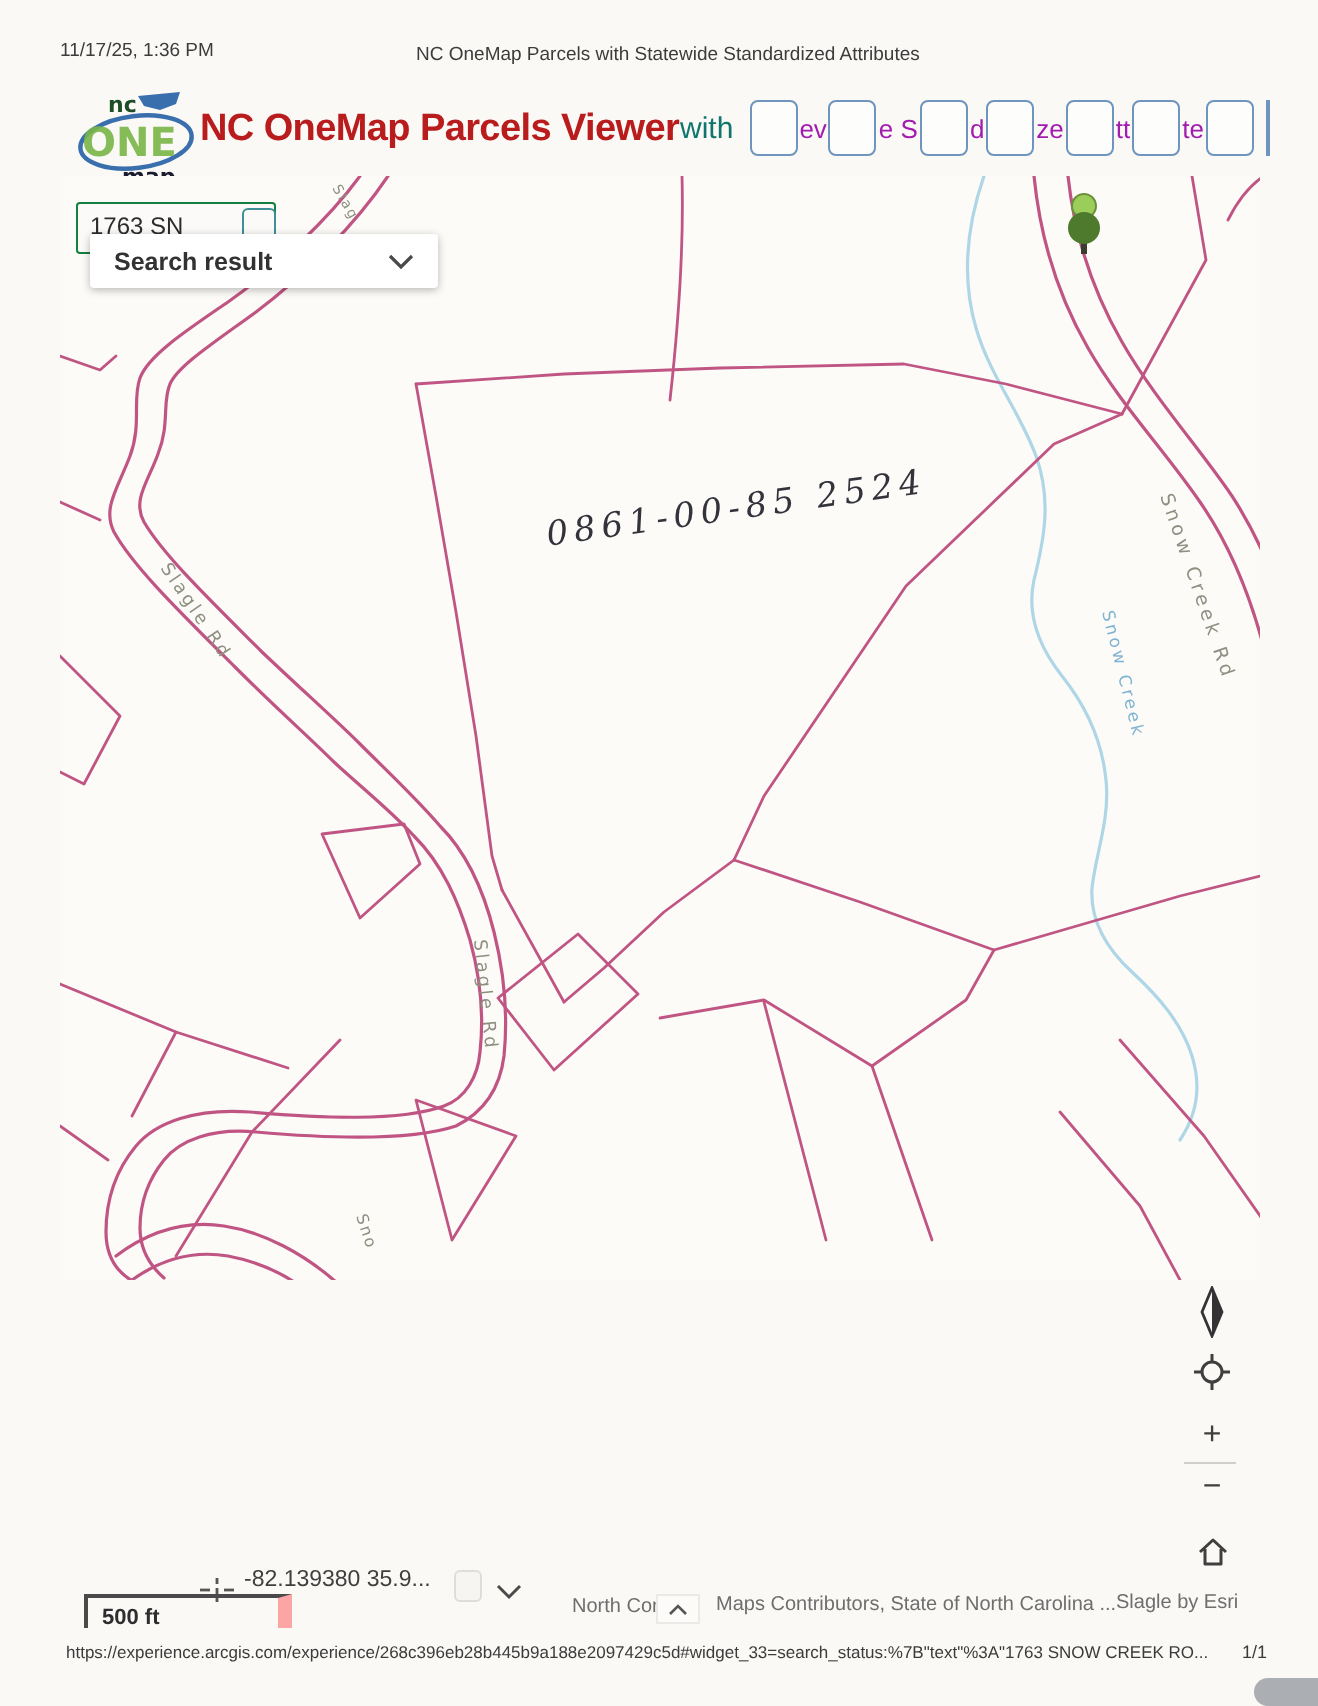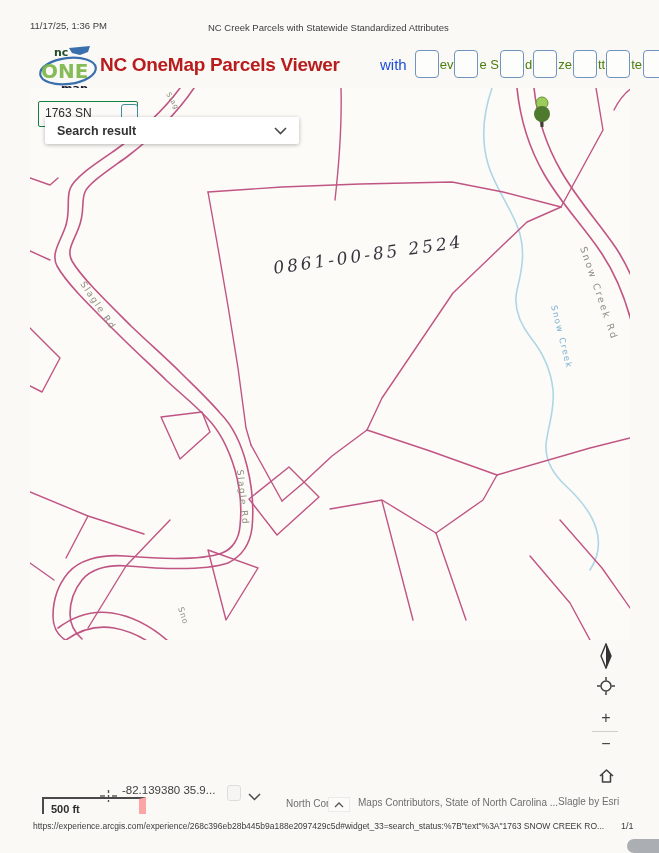--- a/index.html
+++ b/index.html
@@ -14,30 +14,30 @@
   .abs { position:absolute; }
 
   
   .print-datetime { left:30px; top:20px; font-size:9.5px; color:#3c3c3c; }
   .print-title    { left:208px; top:22px; font-size:9.5px; color:#3c3c3c; }
 
   
   .logo-wrap { left:38px; top:42px; width:60px; height:54px; }
   .app-title { left:100px; top:54px; font-size:19px; font-weight:bold; color:#b91c1c; letter-spacing:-0.3px; }
   .subtitle-row { left:340px; top:50px; display:flex; align-items:center; }
-  .with-word { font-size:15px; color:#1d4ed8; margin-right:8px;margin-left:40px; }
-  .frag { font-size:13px; color:#4d7c0f; margin:0 1px; white-space:pre;text-align:right; }
+  .with-word { font-size:15px; color:#0f766e; margin-right:8px; }
+  .frag { font-size:13px; color:#a21caf; margin:0 1px; white-space:pre;text-align:right; }
   .hbox { width:24px; height:28px; border:1.5px solid #6f94bd; border-radius:4px; background:#fdfdfc; flex:0 0 auto; }
   .endbar { width:2.5px; height:28px; background:#6f94bd; margin-left:6px; }
 
   
   .search-input { left:38px; top:101px; width:100px; height:26px; border:1px solid #15803d; border-radius:2px;
     background:#fbfaf8; font-size:12px; color:#2c2c2c; padding:4px 0 0 6px; overflow:hidden; z-index:3; }
   .teal-box { left:121px; top:104px; width:17px; height:18px; border:1.5px solid #3e8f96; border-radius:3px; background:#fbfaf8; z-index:3; }
-  .search-result-panel { left:45px; top:117px; width:254px; height:27px; background:#fff; border-radius:2px;
+  .search-result-panel { left:45px; top:117px; width:174px; height:27px; background:#fff; border-radius:2px;
     box-shadow:0 1px 4px rgba(0,0,0,.28); z-index:4; display:flex; align-items:center; padding:0 12px; }
   .search-result-label { font-size:12.5px; font-weight:bold; color:#323232; flex:1; }
 
   
   .map-wrap { left:30px; top:88px; width:600px; height:552px; z-index:1; }
   .handwriting {
     left:272px; top:258px; font-family:"DejaVu Serif", serif; font-style:italic;
     font-size:17px; letter-spacing:3px; color:#33333c; transform:rotate(-8deg);
     transform-origin:left top; z-index:2; white-space:nowrap;
   }
@@ -62,21 +62,21 @@
   .footer-url { left:33px; top:821px; font-size:8.5px; color:#3b3b3b; white-space:nowrap;text-align:right; }
   .page-num { left:621px; top:821px; font-size:9px; color:#3b3b3b; }
   .scan-artifact { left:627px; top:839px; width:32px; height:14px; background:#abaeb2; border-radius:7px 0 0 7px; }
 
   svg text { font-family:"DejaVu Sans", sans-serif; }
 </style>
 </head>
 <body>
 
 <div class="abs print-datetime">11/17/25, 1:36 PM</div>
-<div class="abs print-title">NC Creek Parcels with Statewide Standardized Attributes</div>
+<div class="abs print-title">NC OneMap Parcels with Statewide Standardized Attributes</div>
 
 <div class="abs logo-wrap">
   <svg width="60" height="54" viewBox="0 0 60 54">
     <ellipse cx="30" cy="29" rx="28" ry="13" fill="none" stroke="#3a6fae" stroke-width="2.2" transform="rotate(-7 30 29)"></ellipse>
     <text x="16" y="14" font-size="11" font-weight="bold" fill="#1d4e2a">nc</text>
     <path d="M31,6 L52,4 L50,10 L42,13 L34,11 Z" fill="#3a6fae"></path>
     <text x="3" y="36" font-size="20" font-weight="bold" fill="#7ab648" opacity="0.9">ONE</text>
     <text x="23" y="50" font-size="11" font-weight="bold" fill="#1a1a2e">map</text>
   </svg>
 </div>

